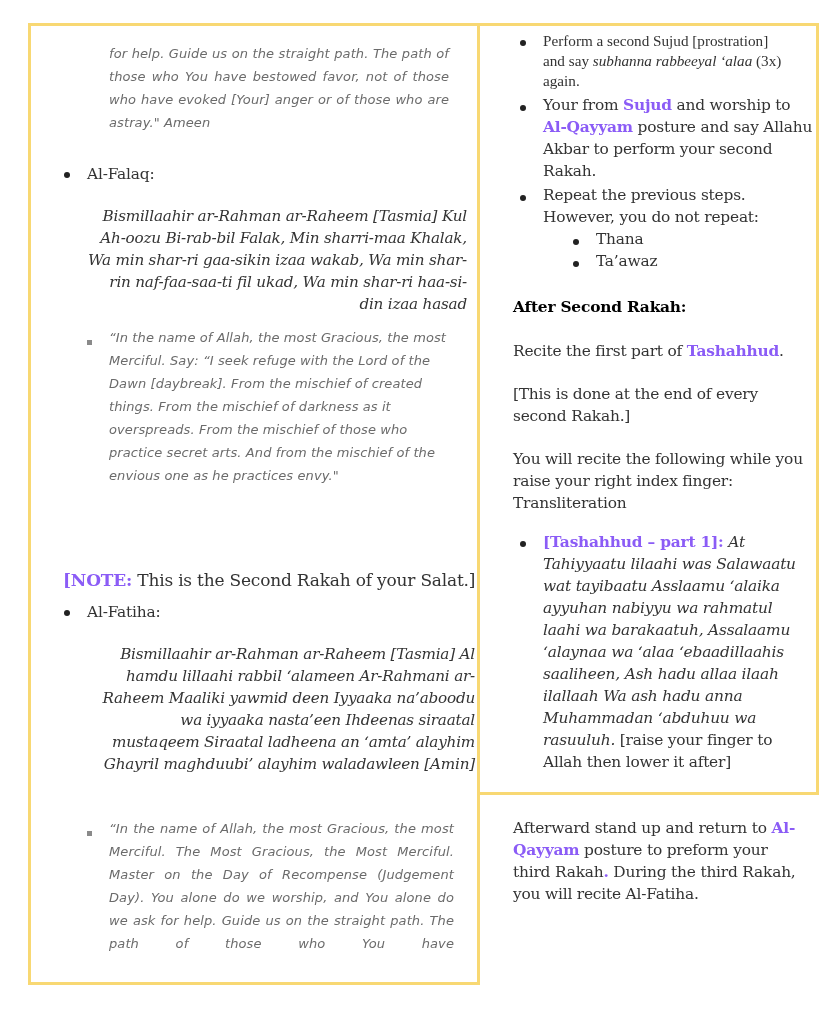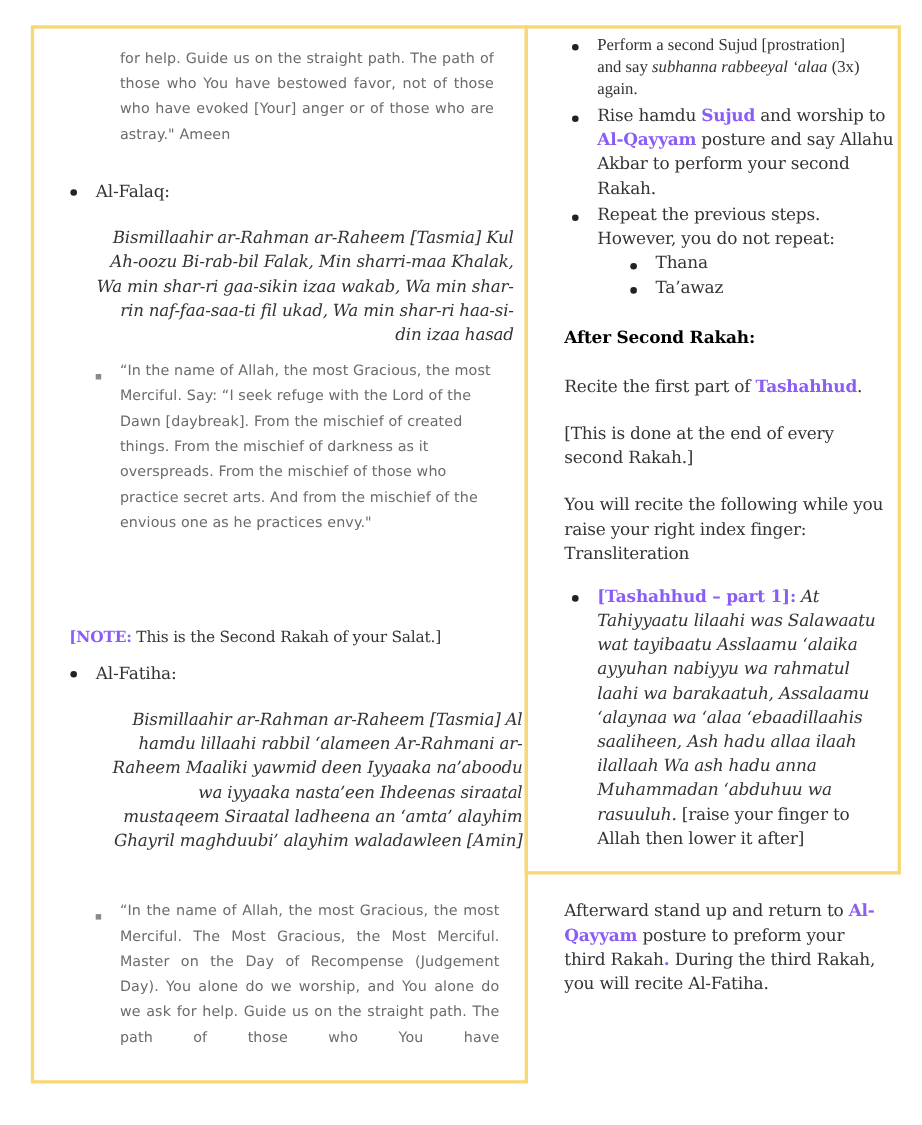--- a/index.html
+++ b/index.html
@@ -8,20 +8,21 @@
     position: absolute;
     border: 3px solid #F8D873;
     box-sizing: border-box;
     color: #333333;
   }
   #left-box { left: 28px; top: 23px; width: 452px; height: 962px; }
   #right-box { left: 477px; top: 23px; width: 342px; height: 772px; }
 
   .sans-quote {
     font-family: "DejaVu Sans", "Liberation Sans", sans-serif;
+    font-style: italic;
     font-size: 13px;
     line-height: 23px;
     color: #6b6b6b;
     letter-spacing: 0.1px;
   }
   .translit {
     font-family: "DejaVu Serif", "Liberation Serif", serif;
     font-style: italic;
     font-size: 15.2px;
     line-height: 22px;
@@ -56,21 +57,21 @@
   <p class="abs sans-quote justify" style="left:78px; top:16px; width:340px; margin:0;">for help.  Guide us on the straight path.   The path of those who You have bestowed favor, not of those who have evoked [Your] anger or of those who are astray." Ameen</p>
 
   <span class="bullet-dot" style="left:33px; top:146px;"></span>
   <span class="abs body-serif" style="left:56px; top:137px;">Al-Falaq:</span>
 
   <p class="abs translit" style="left:56px; top:179px; width:380px; margin:0;">Bismillaahir ar-Rahman ar-Raheem [Tasmia] Kul Ah-oozu Bi-rab-bil Falak, Min sharri-maa Khalak, Wa min shar-ri gaa-sikin izaa wakab, Wa min shar-rin naf-faa-saa-ti fil ukad, Wa min shar-ri haa-si-din izaa hasad</p>
 
   <span class="bullet-sq" style="left:56px; top:314px;"></span>
   <p class="abs sans-quote" style="left:78px; top:300px; width:345px; margin:0;">“In the name of Allah, the most Gracious, the most Merciful.  Say: “I seek refuge with the Lord of the Dawn [daybreak]. From the mischief of created things.  From the mischief of darkness as it overspreads.  From the mischief of those who practice secret arts. And from the mischief of the envious one as he practices envy."</p>
 
-  <p class="abs body-serif" style="left:32px; top:543px; width:420px; margin:0; font-size:14px;">
+  <p class="abs body-serif" style="left:32px; top:543px; width:420px; margin:0; font-size:17px;">
     <b>[NOTE:</b><span> This is the Second Rakah of your Salat.]</span>
   </p>
 
   <span class="bullet-dot" style="left:33px; top:584px;"></span>
   <span class="abs body-serif" style="left:56px; top:575px;">Al-Fatiha:</span>
 
   <p class="abs translit" style="left:59px; top:617px; width:385px; margin:0;">Bismillaahir ar-Rahman ar-Raheem [Tasmia] Al hamdu lillaahi rabbil ‘alameen Ar-Rahmani ar-Raheem Maaliki yawmid deen Iyyaaka na’aboodu wa iyyaaka nasta’een Ihdeenas siraatal mustaqeem Siraatal ladheena an ‘amta’ alayhim Ghayril maghduubi’ alayhim waladawleen [Amin]</p>
 
   <span class="bullet-sq" style="left:56px; top:805px;"></span>
   <p class="abs sans-quote justify" style="left:78px; top:791px; width:345px; margin:0; text-align-last: justify;">“In the name of Allah, the most Gracious, the most Merciful.  The Most Gracious, the Most Merciful.  Master on the Day of Recompense (Judgement Day). You alone do we worship, and You alone do we ask for help.  Guide us on the straight path.   The path of those who You have</p>
@@ -78,21 +79,21 @@
 
 <div id="right-box" class="box">
 
   <span class="bullet-dot" style="left:40px; top:14px;"></span>
   <p class="abs times" style="left:63px; top:5px; width:240px; margin:0;">
     <span>Perform a second Sujud [prostration] and say </span><i>subhanna rabbeeyal ‘alaa</i><span> (3x) again.</span>
   </p>
 
   <span class="bullet-dot" style="left:40px; top:79px;"></span>
   <p class="abs body-serif" style="left:63px; top:68px; width:270px; margin:0;">
-    <span>Rise hamdu </span><b>Sujud</b><span> and worship to </span><b>Al-Qayyam</b><span> posture and say Allahu Akbar to perform your second Rakah.</span>
+    <span>Your from </span><b>Sujud</b><span> and worship to </span><b>Al-Qayyam</b><span> posture and say Allahu Akbar to perform your second Rakah.</span>
   </p>
 
   <span class="bullet-dot" style="left:40px; top:169px;"></span>
   <p class="abs body-serif" style="left:63px; top:158px; width:260px; margin:0;">Repeat the previous steps. However, you do not repeat:</p>
 
   <span class="bullet-dot" style="left:93px; top:213px;"></span>
   <span class="abs body-serif" style="left:116px; top:202px;">Thana</span>
   <span class="bullet-dot" style="left:93px; top:235px;"></span>
   <span class="abs body-serif" style="left:116px; top:224px;">Ta’awaz</span>
 

